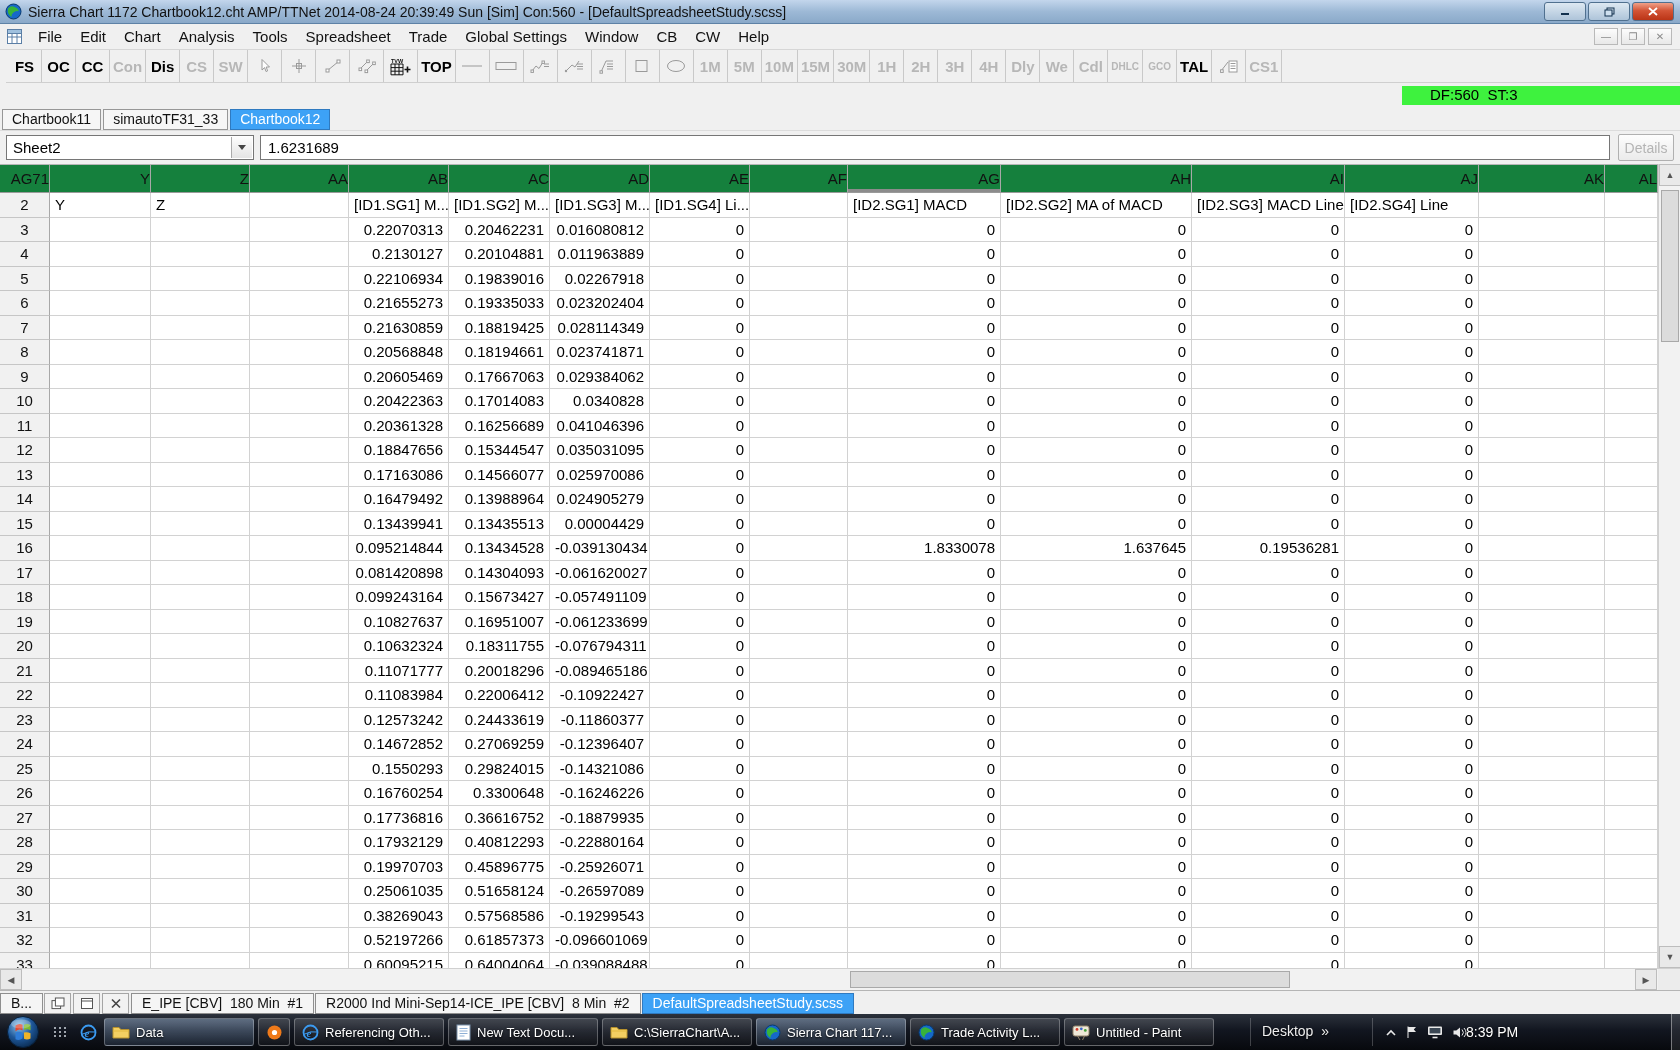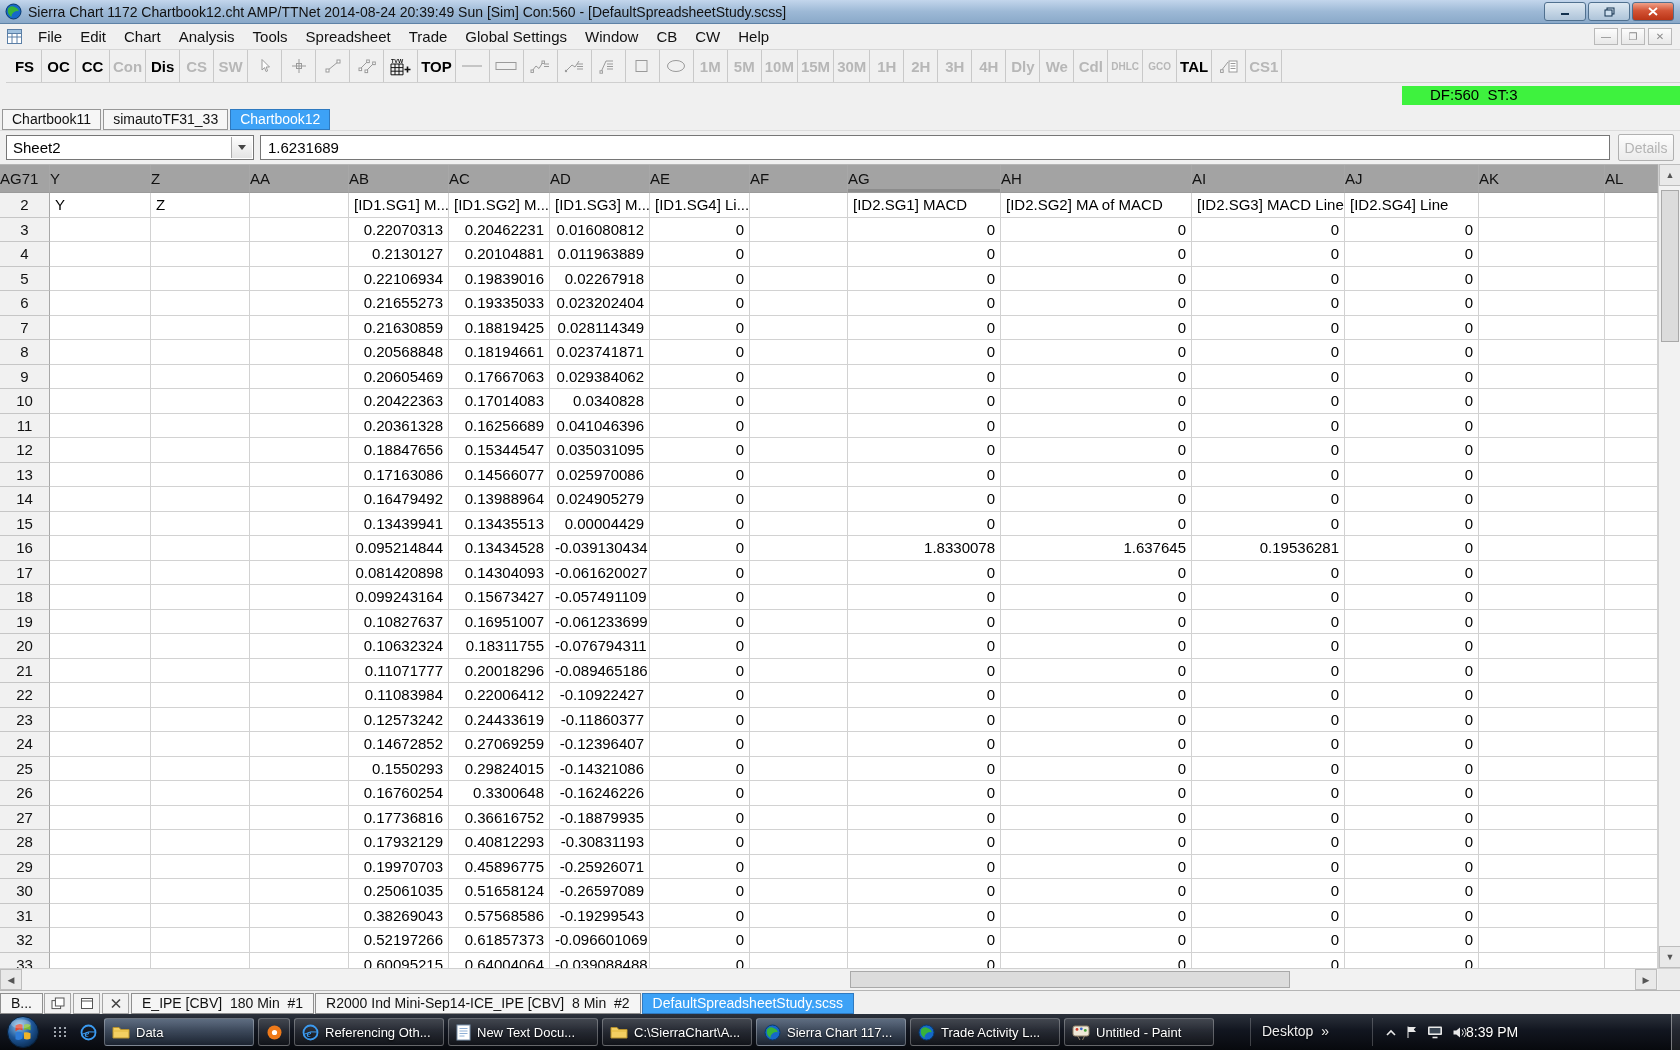--- a/index.html
+++ b/index.html
@@ -63,22 +63,22 @@
   .fbox { position:absolute; left:260px; top:4px; width:1350px; height:25px; background:#fff;
     border:1px solid #767676; font-size:15px; padding:3px 16px 0 7px; }
   .detailsbtn { position:absolute; left:1618px; top:3px; width:56px; height:27px;
     border:1px solid #b0b0b0; border-radius:2px; background:linear-gradient(#fdfdfd,#ebebeb);
     color:#b4b4b4; font-size:14px; display:flex; align-items:center; justify-content:center; }
 
   
   .gridwrap { position:absolute; top:164px; left:0; width:1658px; height:804px; overflow:hidden;
     background:#fff; border-top:1px solid #b5b5b5; }
   #grid { display:grid; grid-template-rows:28px repeat(32, 24.5px); font-size:15px; }
-  .h { background:#a3a3a3; border-right:1px solid #a8a8a8; border-bottom:1px solid #9a9a9a;
-    text-align:left; line-height:27px; color:#111; overflow:hidden; white-space:nowrap; }
+  .h { background:#15803d; border-right:1px solid #a8a8a8; border-bottom:1px solid #9a9a9a;
+    text-align:right; line-height:27px; color:#111; overflow:hidden; white-space:nowrap; }
   .h.sel { box-shadow:inset 0 -3px 0 #8c8c8c; }
   .rn { background:#f1f1f1; border-right:1px solid #a8a8a8; border-bottom:1px solid #c6c6c6;
     text-align:center; line-height:23px; color:#111; }
   .c { background:#fff; border-right:1px solid #d2d2d2; border-bottom:1px solid #d2d2d2;
     padding:0 5px; line-height:23px; white-space:nowrap; overflow:hidden; color:#000; }
   .c.num { text-align:right; }
   .c.lab { text-align:left; }
 
   
   .vsb { position:absolute; top:164px; left:1658px; width:22px; height:804px; background:#f2f2f2;
@@ -724,21 +724,21 @@
         <div class="c num">0</div>
         <div class="c num">0</div>
         <div class="c num"></div>
         <div class="c num"></div>
         <div class="rn">28</div>
         <div class="c num"></div>
         <div class="c num"></div>
         <div class="c num"></div>
         <div class="c num">0.17932129</div>
         <div class="c num">0.40812293</div>
-        <div class="c num">-0.30831193</div>
+        <div class="c num">-0.22880164</div>
         <div class="c num">0</div>
         <div class="c num"></div>
         <div class="c num">0</div>
         <div class="c num">0</div>
         <div class="c num">0</div>
         <div class="c num">0</div>
         <div class="c num"></div>
         <div class="c num"></div>
         <div class="rn">29</div>
         <div class="c num"></div>

